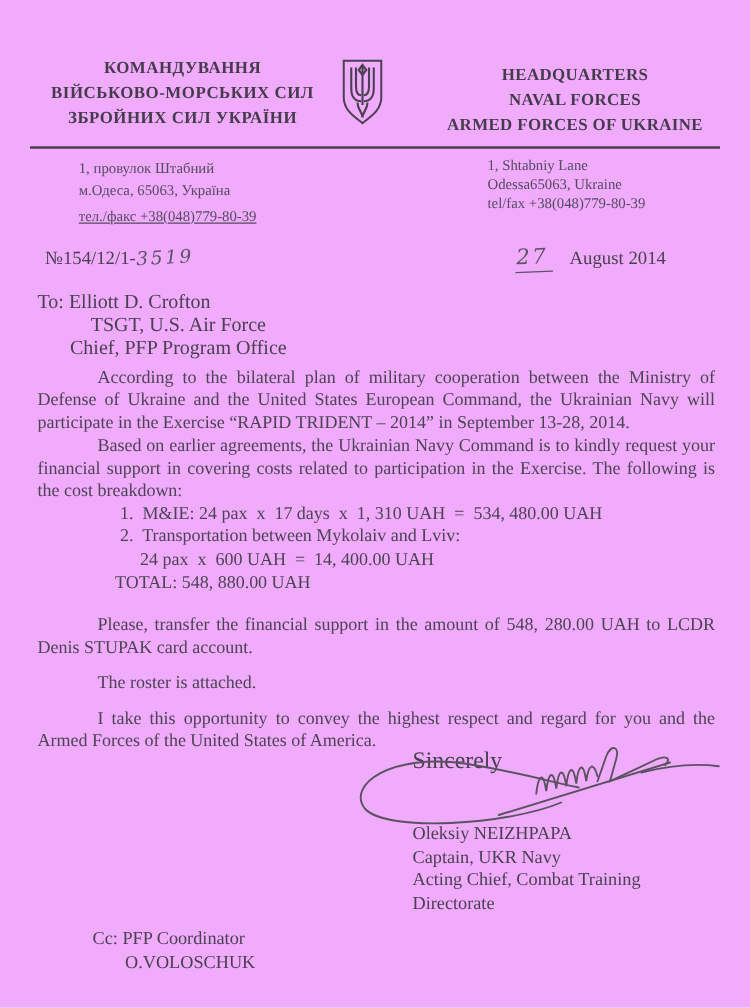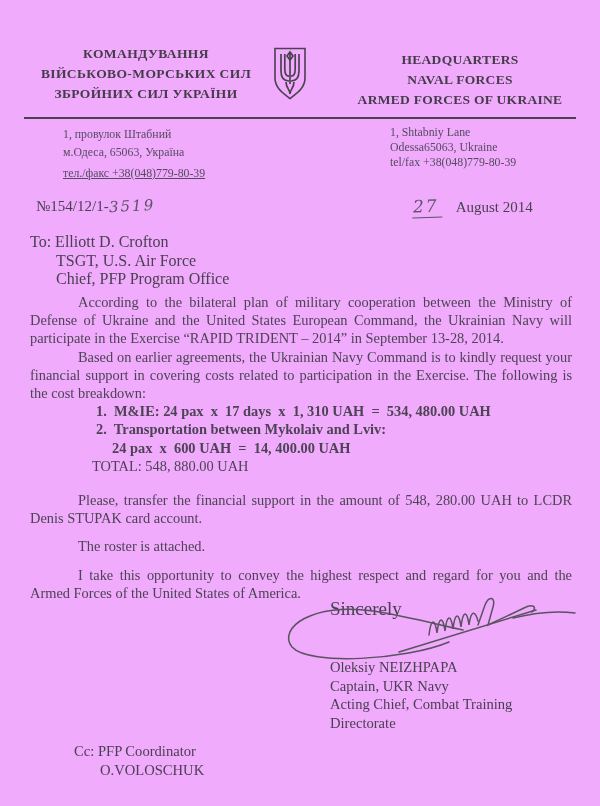--- a/index.html
+++ b/index.html
@@ -43,28 +43,28 @@
   }
   .dateline{position:absolute;top:196px;left:412px;font-size:15px;}
   .hand-day{
     font-family:"DejaVu Serif", serif;font-style:italic;
     display:inline-block;transform:rotate(-2deg);
     font-size:17px;letter-spacing:2px;color:#5d5268;
     border-bottom:1.4px solid #5d5268;padding:0 3px 1px 1px;margin-right:14px;
   }
   
   .to-block{position:absolute;top:233px;left:30px;font-size:16px;line-height:18.5px;}
-  .to-block .ind{padding-left:26px;}
+  .to-block .ind{padding-left:26px;text-align:center;}
   
   .body-block{
     position:absolute;top:293px;left:30px;width:542px;
     font-size:14.4px;line-height:18.2px;color:#4d4354;
   }
   .body-block p{margin:0;text-align:justify;text-indent:48px;}
-  .pre{white-space:pre;text-indent:0 !important;text-align:left !important;font-weight:bold;}
+  .pre{white-space:pre;text-indent:0 !important;text-align:left !important;}
   .li1{margin-left:66px;}
   .li2{margin-left:66px;}
   .li2b{margin-left:82px;}
   .total{margin-left:62px;font-weight:normal;}
   .gap16{margin-top:16px !important;}
   .gap10{margin-top:10px !important;}
   
   .sincerely{position:absolute;top:598px;left:330px;font-size:19px;}
   .sig-svg{position:absolute;top:586px;left:281px;width:308px;height:82px;}
   .sig-block{position:absolute;top:658px;left:330px;font-size:14.6px;line-height:18.5px;}

